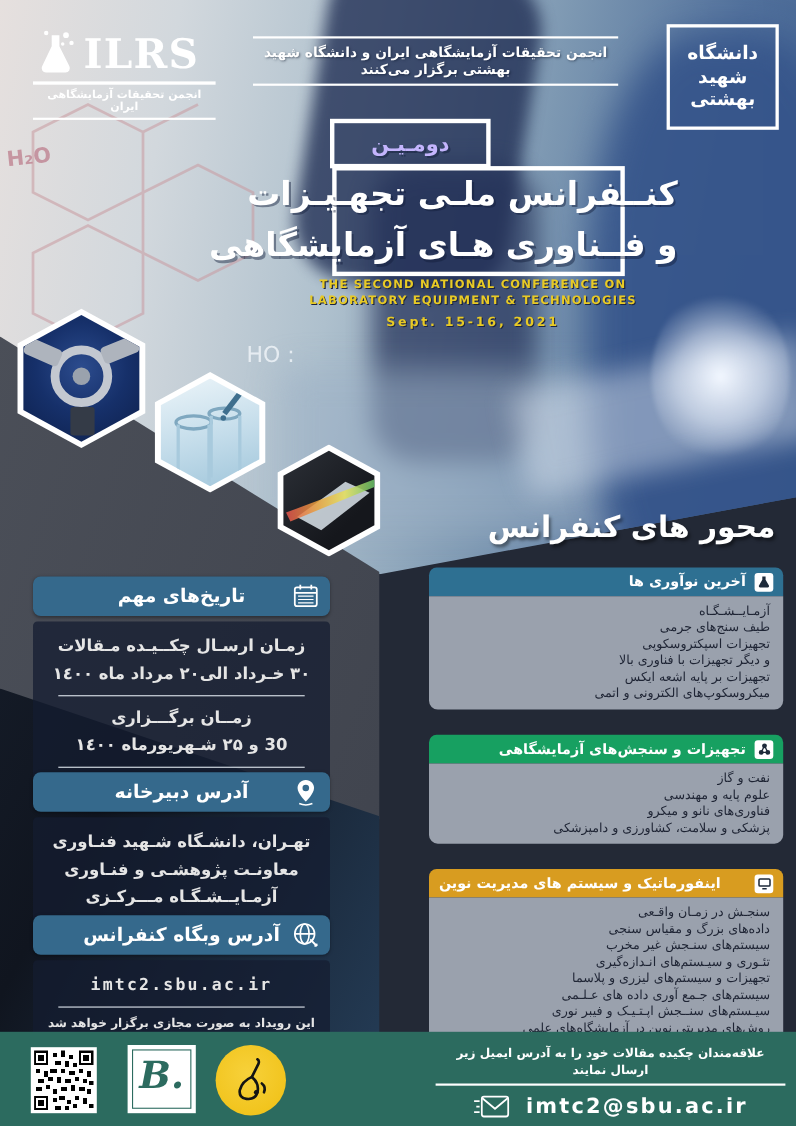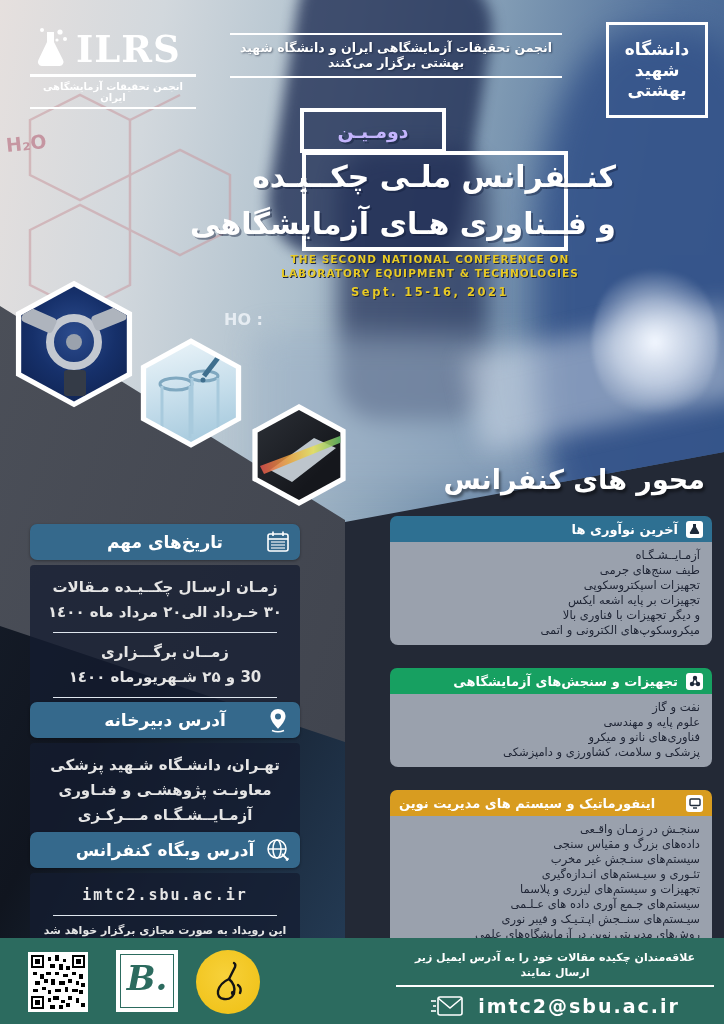--- a/index.html
+++ b/index.html
@@ -13,21 +13,21 @@
     background:linear-gradient(100deg,#e6e0de 0%,#d2d8dd 20%,#aec0cd 42%,#7d98b2 63%,#52719c 82%,#40608f 100%);}
   .blob{position:absolute;}
   .scope1{left:282px;top:-36px;width:196px;height:300px;background:#1f2d53;opacity:.78;border-radius:56px;filter:blur(7px);transform:rotate(9deg);}
   .scope2{left:338px;top:150px;width:150px;height:270px;background:#233057;opacity:.7;filter:blur(11px);border-radius:40px;}
   .stage{left:255px;top:335px;width:310px;height:150px;background:#9db1c6;opacity:.55;filter:blur(15px);}
   .figure{left:536px;top:30px;width:250px;height:540px;background:#35548a;opacity:.9;filter:blur(16px);border-radius:40%;}
   .glow{left:592px;top:262px;width:126px;height:160px;border-radius:50%;
     background:radial-gradient(circle,#f2f7ff 0%,rgba(240,246,255,.55) 40%,rgba(240,246,255,0) 72%);filter:blur(2px);}
   .arm{left:470px;top:330px;width:270px;height:95px;background:#dde6f1;opacity:.45;filter:blur(12px);transform:rotate(-12deg);}
   .decor-h2o{left:6px;top:132px;color:#bd7e8d;opacity:.75;font-size:19px;font-weight:bold;transform:rotate(-6deg);}
-  .decor-ho{left:224px;top:310px;color:#f2f6fa;opacity:.8;font-size:16px;font-weight:bold;}
+  .decor-ho{left:224px;top:310px;color:#f2f6fa;opacity:.8;font-size:20px;font-weight:normal;}
   .hexart{left:-10px;top:60px;opacity:.55;}
   .wedge{position:absolute;inset:0;clip-path:polygon(0 306px,345px 520px,345px 745px,0 628px);
     background:linear-gradient(110deg,#4d515a 0%,#41454f 55%,#383c46 100%);}
   .leftphoto{position:absolute;inset:0;clip-path:polygon(0 626px,345px 742px,345px 940px,0 940px);
     background:linear-gradient(118deg,#1c2636 0%,#10151f 38%,#27415d 72%,#0c1017 100%);}
 
   
   .hex{position:absolute;clip-path:polygon(50% 2%,94% 26%,94% 74%,50% 98%,6% 74%,6% 26%);background:#fff;}
   .hex-in{position:absolute;inset:6px;clip-path:polygon(50% 2%,94% 26%,94% 74%,50% 98%,6% 74%,6% 26%);}
   .hex1{left:8px;top:278px;width:132px;height:132px;}
@@ -191,21 +191,21 @@
           </defs>
       </svg>
     </div>
   </div>
 
   <div class="abs t1box">
     <span class="t1">دومـیـن</span>
   </div>
   <div class="abs t23frame"></div>
   <div class="abs t23">
-    <div>کنــفرانس  ملـی  چکــیـده</div>
+    <div>کنــفرانس  ملـی  تجهـیـزات</div>
     <div>و فــناوری هـای آزمایشگاهی</div>
   </div>
   <div class="abs entitle">
     <div>THE SECOND NATIONAL  CONFERENCE ON</div>
     <div>LABORATORY EQUIPMENT  &amp; TECHNOLOGIES</div>
     <div class="endate">Sept. 15-16, 2021</div>
   </div>
 
   <div class="abs topics-heading">محور های کنفرانس</div>
 
@@ -218,22 +218,22 @@
               <path d="M4 1 h3 v3 l3 5.2 a1.2 1.2 0 0 1 -1 1.8 H2 a1.2 1.2 0 0 1 -1 -1.8 L4 4 Z" fill="#1e2a3a"></path>
             </svg>
         </span>
         <span class="ttitle">آخرین نوآوری ها</span>
       </div>
       <div class="tbody">
 
       <div class="t-line">آزمـایــشـگـاه</div>
           <div class="t-line">طیف سنج‌های جرمی</div>
           <div class="t-line">تجهیزات اسپکتروسکوپی</div>
+          <div class="t-line">و دیگر تجهیزات با فناوری بالا</div>
           <div class="t-line">تجهیزات بر پایه اشعه ایکس</div>
-          <div class="t-line">و دیگر تجهیزات با فناوری بالا</div>
           <div class="t-line">میکروسکوپ‌های الکترونی و اتمی</div>
         </div>
     </div>
 
     <div class="tbox">
       <div class="thead th2">
         <span class="hicon">
           <svg width="12" height="12" viewBox="0 0 12 12" stroke="#1e2a3a" stroke-width="1.2" fill="#1e2a3a">
             <line x1="3" y1="9" x2="6" y2="3"></line>
               <line x1="6" y1="3" x2="9" y2="9"></line>
@@ -312,21 +312,21 @@
       <span class="iicon">
         <svg width="26" height="26" viewBox="0 0 26 26">
           <path d="M13 2 C8.5 2 5.5 5.4 5.5 9.4 c0 5.2 7.5 12.3 7.5 12.3 s7.5 -7.1 7.5 -12.3 C20.5 5.4 17.5 2 13 2 Z" fill="#fff"></path>
           <circle cx="13" cy="9.4" r="3" fill="#35698c"></circle>
           <path d="M7 23.5 q6 2.5 12 0" stroke="#fff" stroke-width="1.4" fill="none"></path>
         </svg>
       </span>
     </div>
     <div class="ibody">
 
-    <div class="ln">تهـران، دانشـگاه شـهید پزشکی</div>
+    <div class="ln">تهـران، دانشـگاه شـهید فنـاوری</div>
         <div class="ln">معاونـت پژوهشـی و فنـاوری</div>
         <div class="ln">آزمـایــشـگـاه مـــرکـزی</div>
       </div>
   </div>
 
   <div class="abs ibox" style="top:832px;">
     <div class="ihead">
       <span>آدرس وبگاه کنفرانس</span>
       <span class="iicon">
         <svg width="26" height="26" viewBox="0 0 26 26" fill="none" stroke="#fff" stroke-width="1.5">

